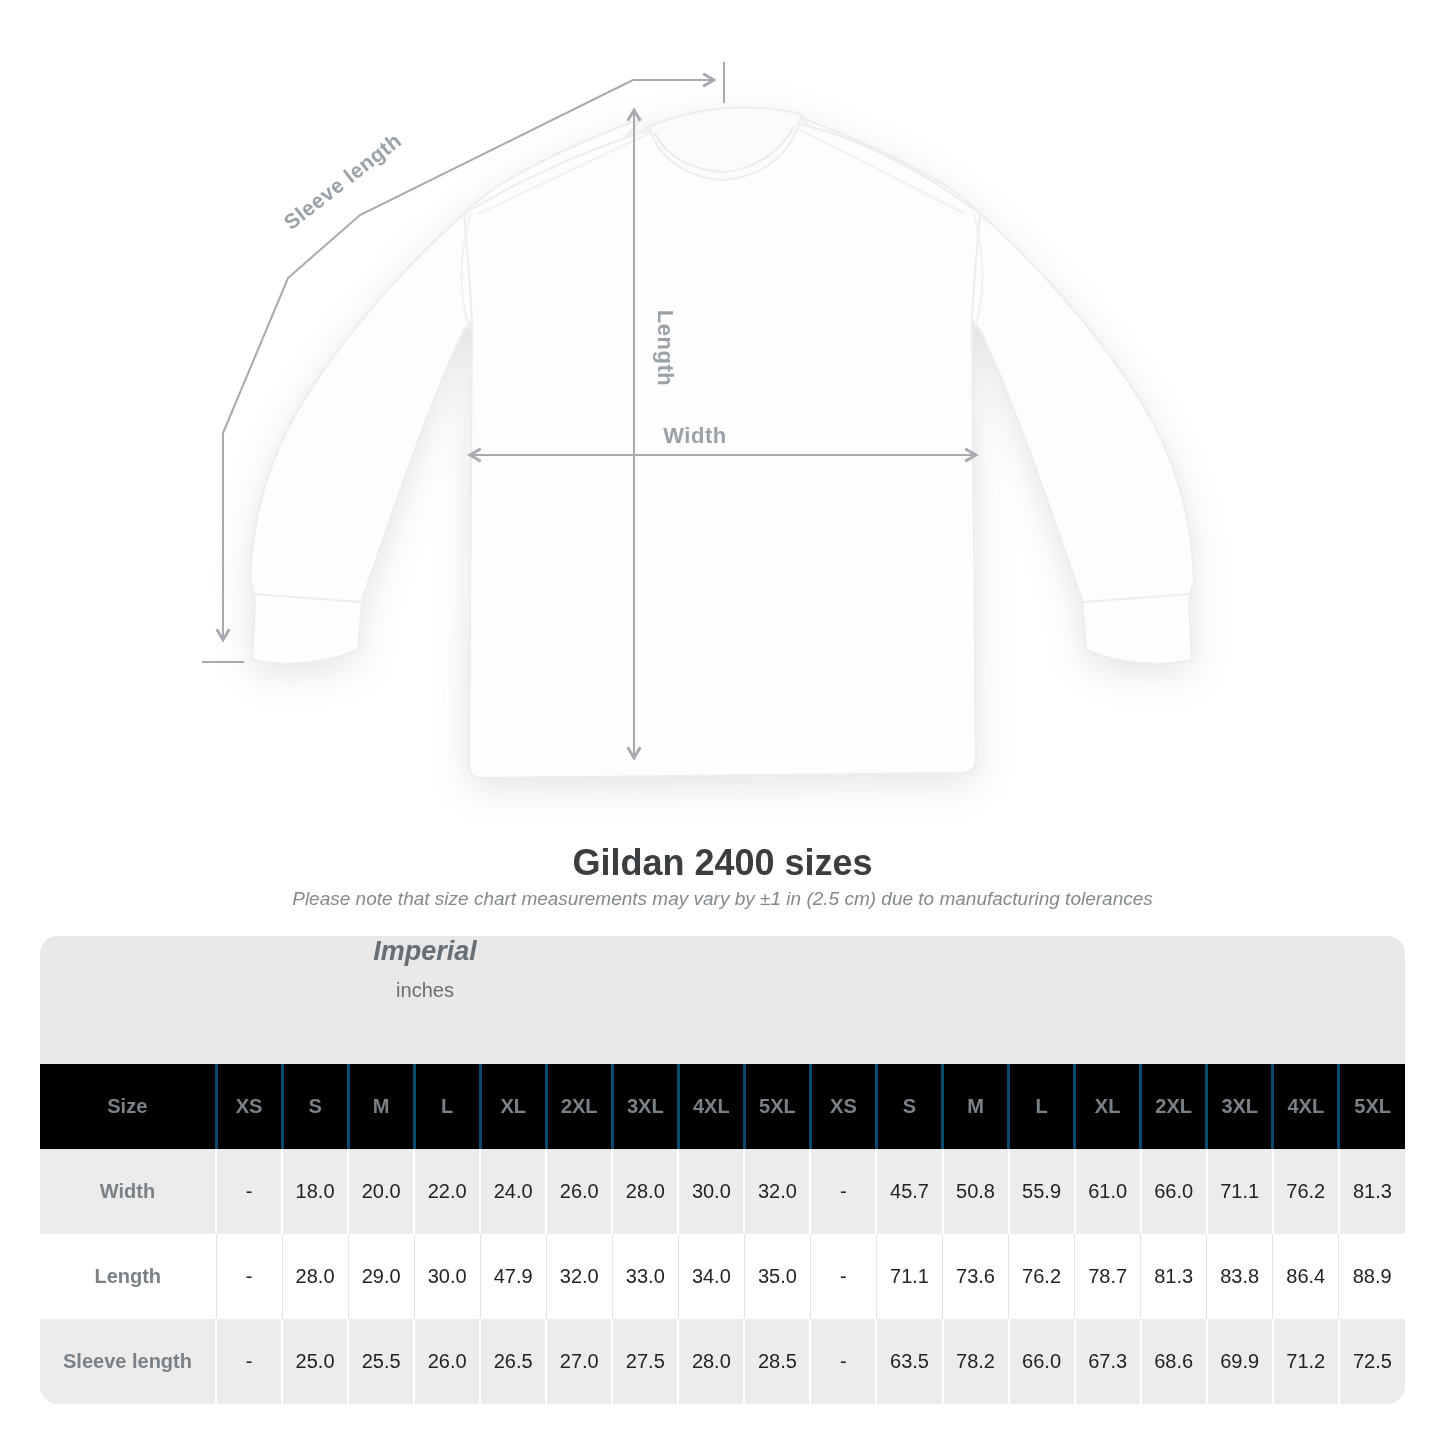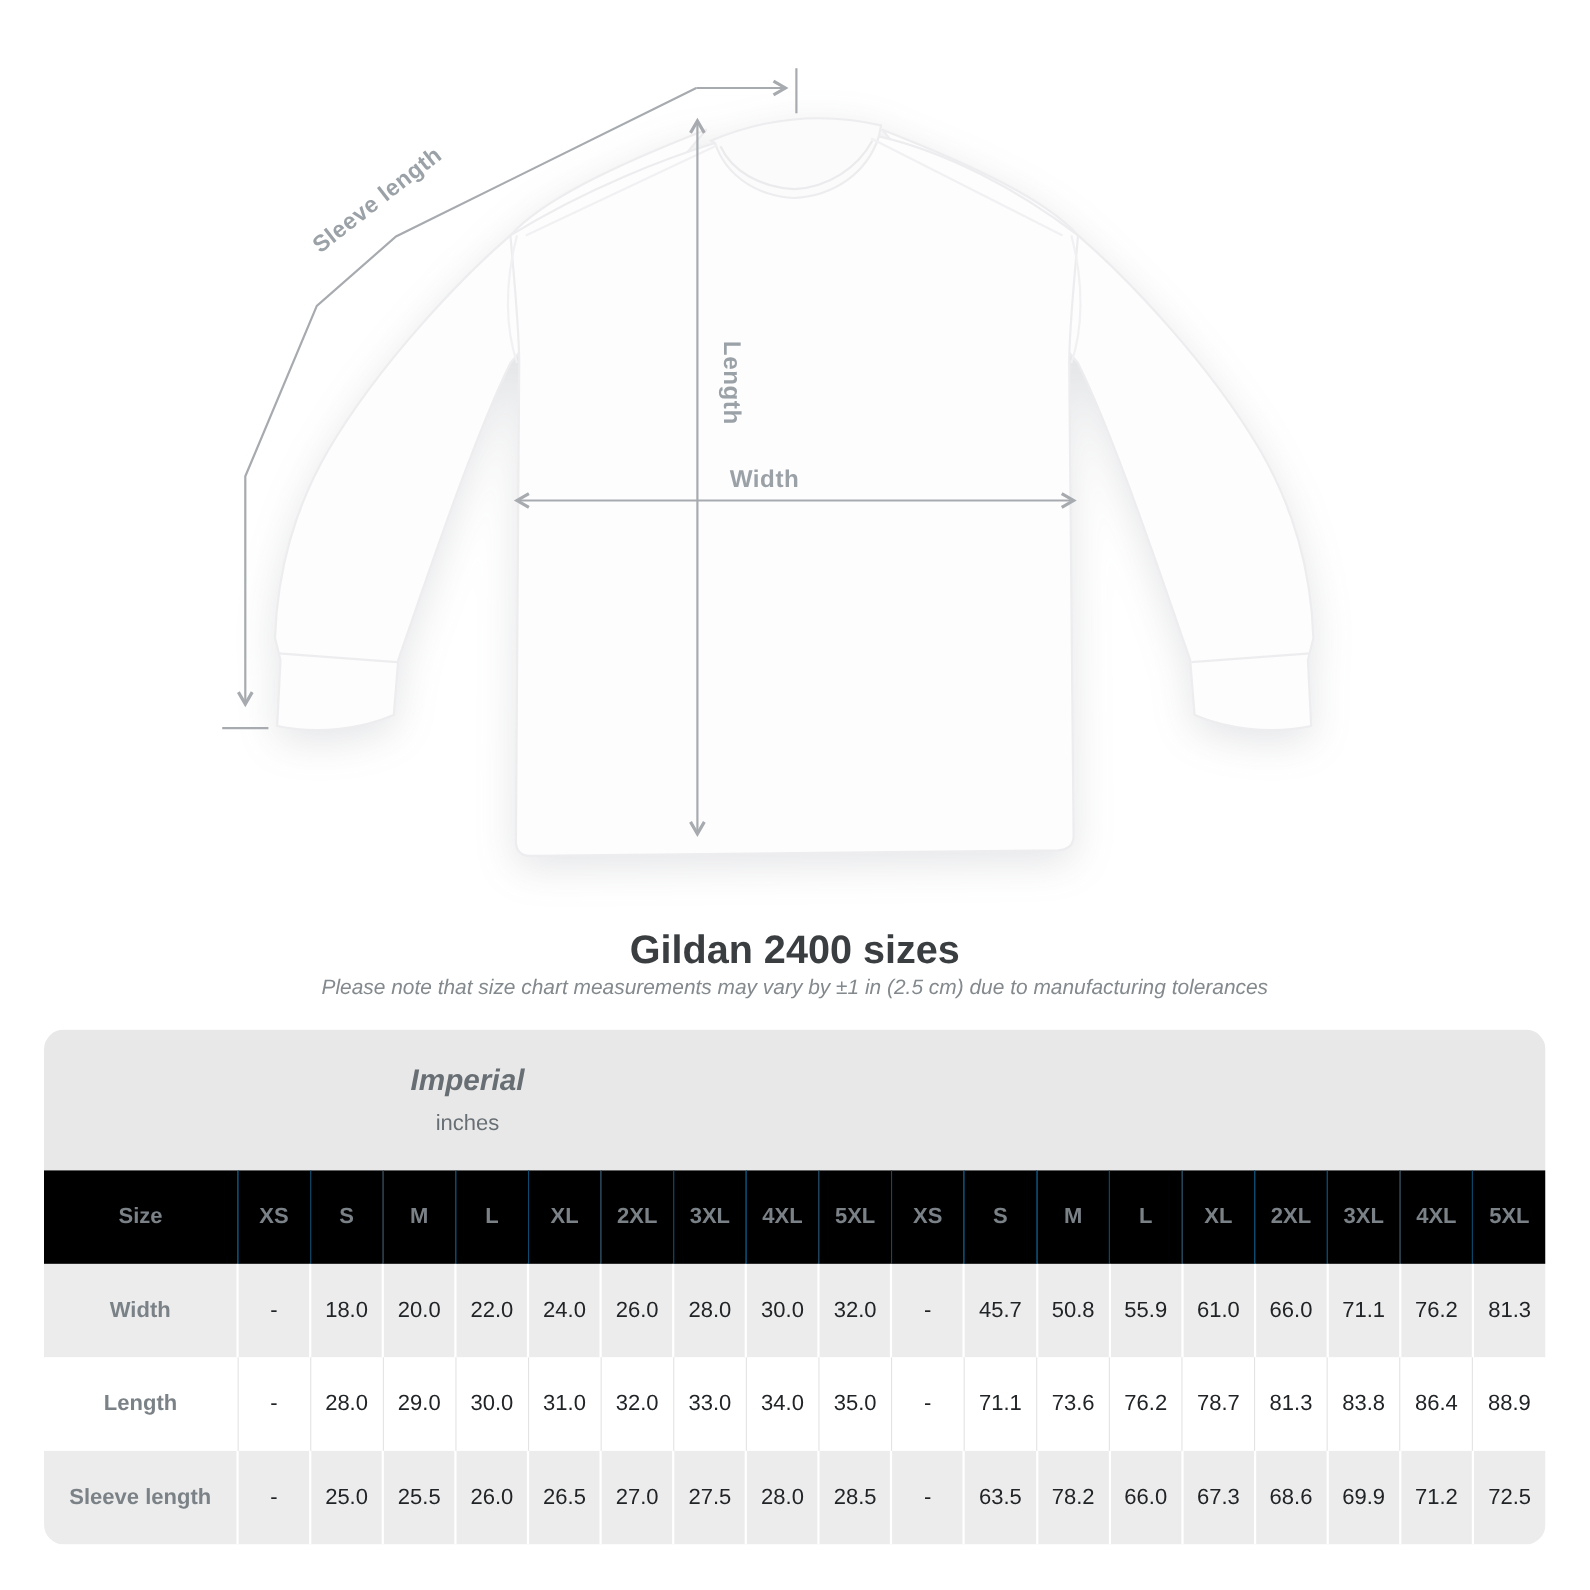--- a/index.html
+++ b/index.html
@@ -20,32 +20,32 @@
     margin:14px 0 6px 0;font-size:36px;line-height:38px;color:#3a3e41;font-weight:bold;
   }
   .heading p{
     margin:0;font-size:19px;font-style:italic;color:#83898d;
   }
   
   .table-wrap{
     width:1365px;margin:26px auto 0 auto;border-radius:18px;overflow:hidden;background:#ffffff;
   }
   .unit-band{display:flex;background:#e8e8e8;height:128px;}
-  .unit-band .half{display:flex;flex-direction:column;justify-content:center;align-items:center;row-gap:12px;}
+  .unit-band .half{display:flex;flex-direction:column;justify-content:flex-start;align-items:center;row-gap:12px;}
   .half.imperial{width:770px;}
   .half.metric{width:595px;}
   .unit-title{font-size:27px;font-weight:bold;font-style:italic;color:#686f74;}
   .unit-sub{font-size:20px;color:#686f74;}
   table{width:1365px;border-collapse:collapse;table-layout:fixed;}
   col.c-label{width:176px;}
   tr{height:85px;}
   th,td{text-align:center;vertical-align:middle;padding:0;}
   .size-row{background:#000000;}
   .size-row th{color:#7b8287;font-size:20px;font-weight:bold;}
-  .size-row th + th{border-left:1px solid #0c4a6e;}
+  .size-row th + th{border-left:3px solid #0c4a6e;}
   .rowlabel{color:#7b8287;font-size:20px;font-weight:bold;}
   .row-white{background:#ffffff;}
   .row-white td{border-left:1px solid #e3e3e3;}
   .row-gray{background:#ececec;}
   .row-gray td{border-left:2px solid #ffffff;}
   td.val{color:#212427;font-size:20px;font-weight:normal;}
 </style>
 </head>
 <body>
 
@@ -202,21 +202,21 @@
         <td class="val">76.2</td>
         <td class="val">81.3</td>
       </tr>
 
       <tr class="row-white">
         <th class="rowlabel">Length</th>
         <td class="val">-</td>
         <td class="val">28.0</td>
         <td class="val">29.0</td>
         <td class="val">30.0</td>
-        <td class="val">31.0</td>
+        <td class="val">47.9</td>
         <td class="val">32.0</td>
         <td class="val">33.0</td>
         <td class="val">34.0</td>
         <td class="val">35.0</td>
         <td class="val">-</td>
         <td class="val">71.1</td>
         <td class="val">73.6</td>
         <td class="val">76.2</td>
         <td class="val">78.7</td>
         <td class="val">81.3</td>

